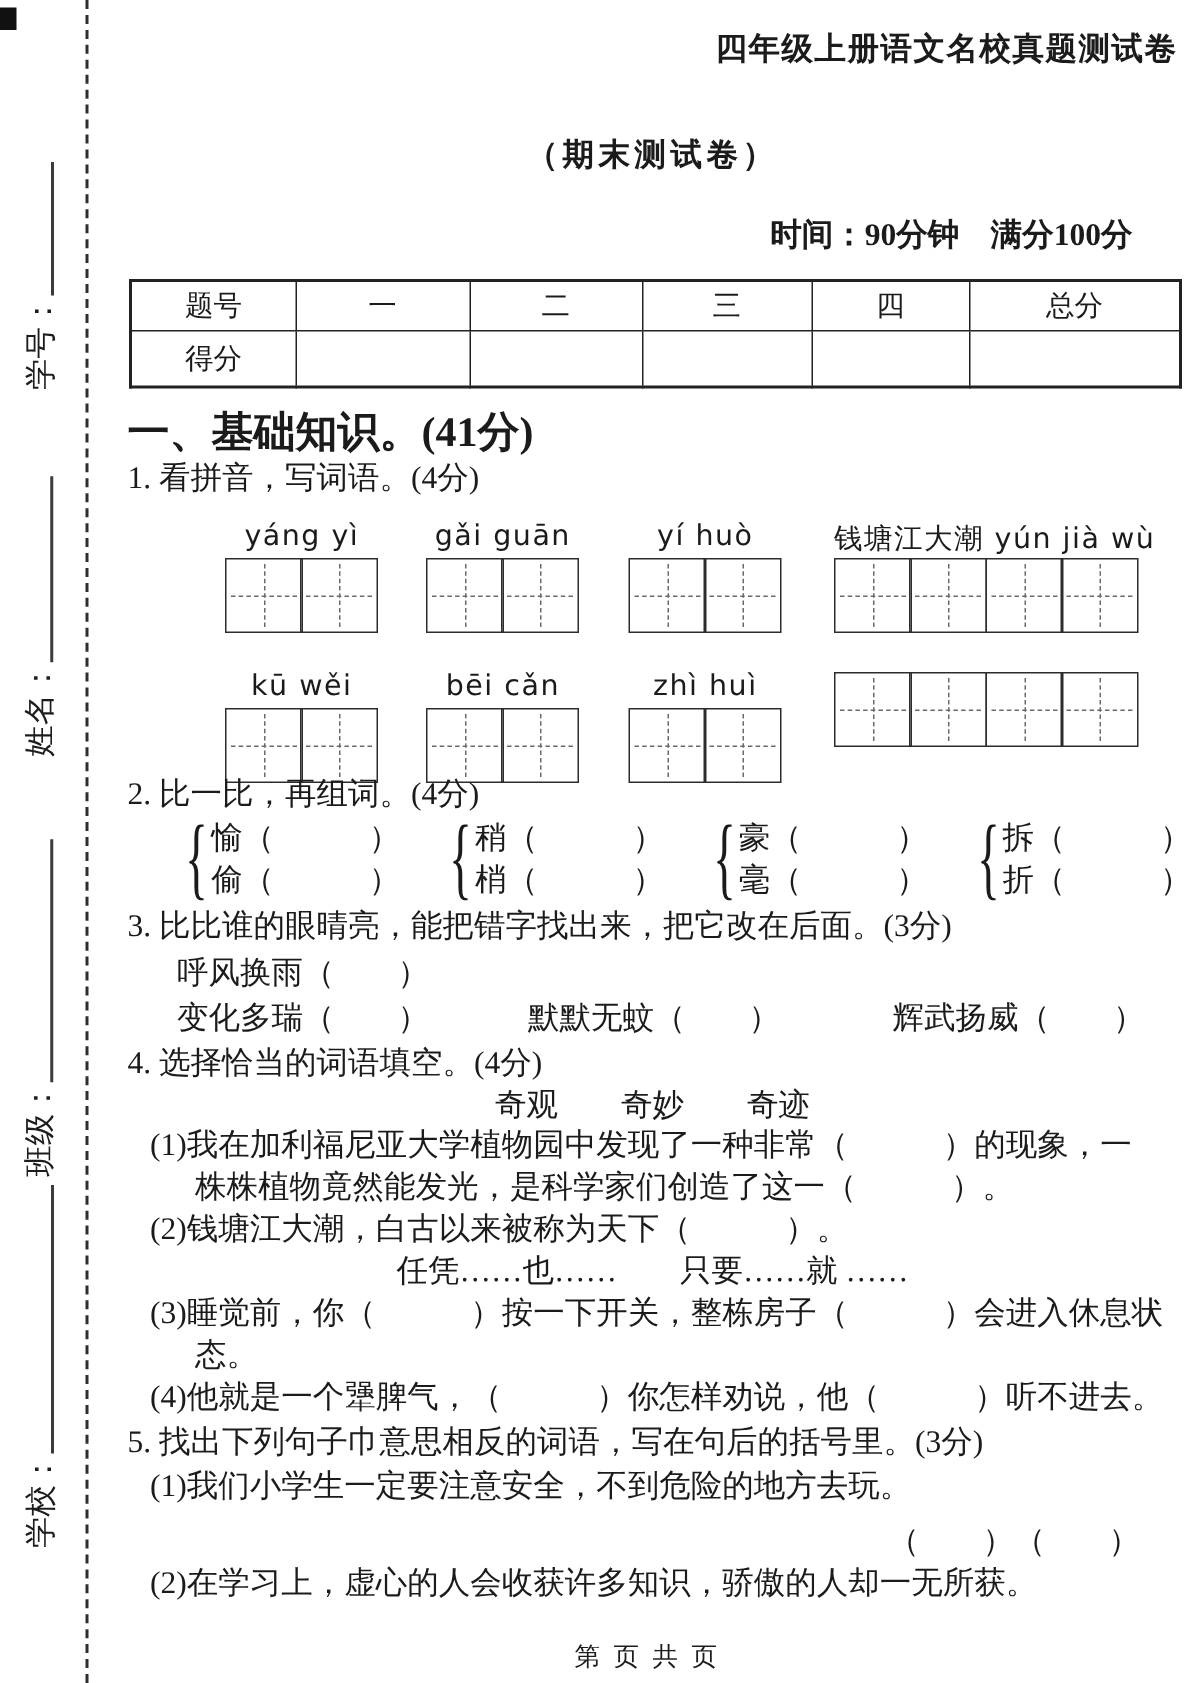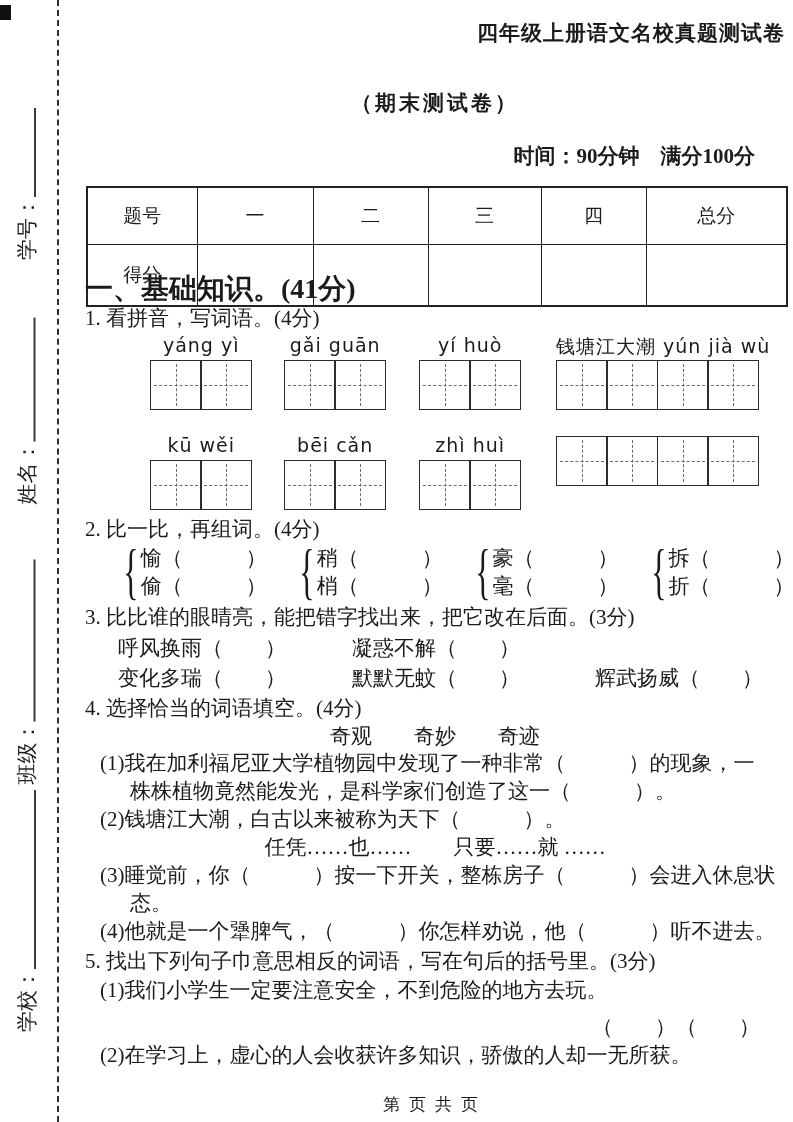--- a/index.html
+++ b/index.html
@@ -22,33 +22,33 @@
   .content{position:absolute;left:85px;width:700px;}
   .page-title{top:20px;text-align:right;font-family:Liberation Sans, sans-serif;
     font-weight:900;font-size:47px;letter-spacing:1px;white-space:nowrap;}
   .page-subtitle{top:90px;text-align:center;font-family:"DejaVu Sans","Liberation Sans",sans-serif;
     font-weight:900;font-size:34px;letter-spacing:3px;}
   .time-info{top:143px;text-align:right;padding-right:30px;box-sizing:border-box;
     font-size:22px;font-weight:700;}
   
   .score-table{position:absolute;left:86px;top:186px;width:700px;border-collapse:collapse;
     table-layout:fixed;border:2.5px solid #222;}
-  .score-table td{border:1.5px solid #222;text-align:center;font-size:19px;padding:12px;}
+  .score-table td{border:1.5px solid #222;text-align:center;font-size:19px;padding:0;}
   .score-table tr.r1 td{height:32px;}
   .score-table tr.r2 td{height:36px;}
   
   .line{position:absolute;left:85px;width:700px;font-size:21px;line-height:26px;white-space:nowrap;}
   .sec-head{top:276px;font-size:28px;font-weight:700;}
   .q-title{font-weight:400;}
   .indent1{padding-left:15px;box-sizing:border-box;}
   .indent2{padding-left:45px;box-sizing:border-box;}
   .centered{text-align:center;}
   
   .py-row{position:absolute;left:85px;width:700px;height:78px;}
-  .py-group{position:absolute;top:0;padding-left:35px;}
+  .py-group{position:absolute;top:12px;padding-left:35px;}
   .py-label{text-align:center;font-size:19px;letter-spacing:1px;height:24px;
     font-family:"DejaVu Sans","Liberation Sans",sans-serif;white-space:nowrap;}
   .py-cells{display:flex;margin-top:2px;}
   .cell{position:relative;width:52px;height:50px;border:1.6px solid #2c2c2c;margin-left:-1.6px;box-sizing:border-box;}
   .cell:first-child{margin-left:0;}
   .cell::before{content:"";position:absolute;left:3px;right:3px;top:50%;border-top:1.4px dashed #6a6a6a;}
   .cell::after{content:"";position:absolute;top:3px;bottom:3px;left:50%;border-left:1.4px dashed #6a6a6a;}
   .g1{left:30px;} .g2{left:164px;} .g3{left:299px;} .g4{left:436px;}
   
   .pairs-row{position:absolute;left:85px;top:544px;width:700px;display:flex;gap:26px;padding-left:32px;box-sizing:border-box;}
@@ -215,21 +215,20 @@
     <span class="pair-lines">
       <span class="pair-line">拆（　　　）</span>
       <span class="pair-line">折（　　　）</span>
     </span>
   </div>
 </div>
 
 <div class="line q-title" style="top:604px">3. 比比谁的眼晴亮，能把错字找出来，把它改在后面。(3分)</div>
 <div class="line q3-row" style="top:635px">
   <span>呼风换雨（　　）</span>
-  <span>凝惑不解（　　）</span>
 </div>
 <div class="line q3-row" style="top:665px">
   <span>变化多瑞（　　）</span>
   <span>默默无蚊（　　）</span>
   <span>辉武扬威（　　）</span>
 </div>
 
 <div class="line q-title" style="top:695px">4. 选择恰当的词语填空。(4分)</div>
 <div class="line centered" style="top:723px">奇观　　奇妙　　奇迹</div>
 <div class="line indent1" style="top:750px">(1)我在加利福尼亚大学植物园中发现了一种非常（　　　）的现象，一</div>

